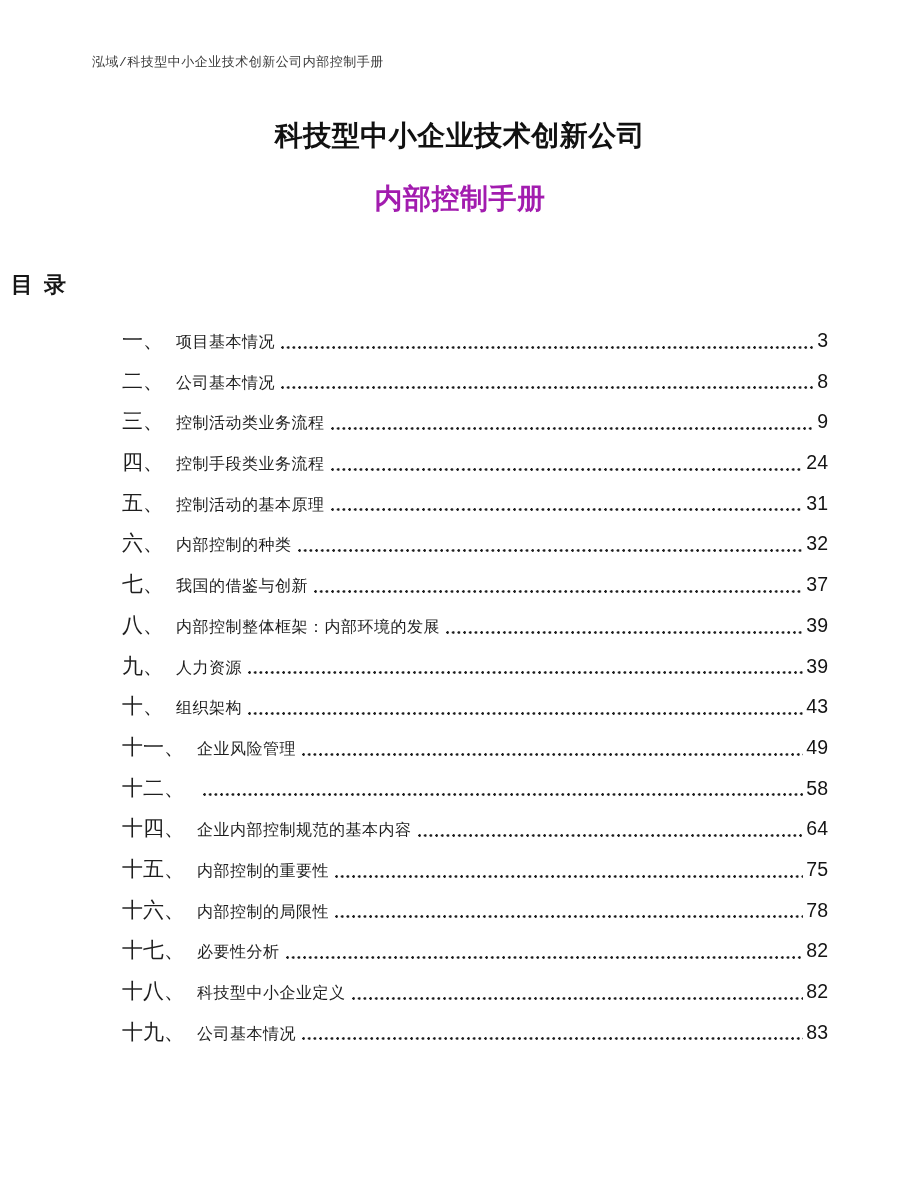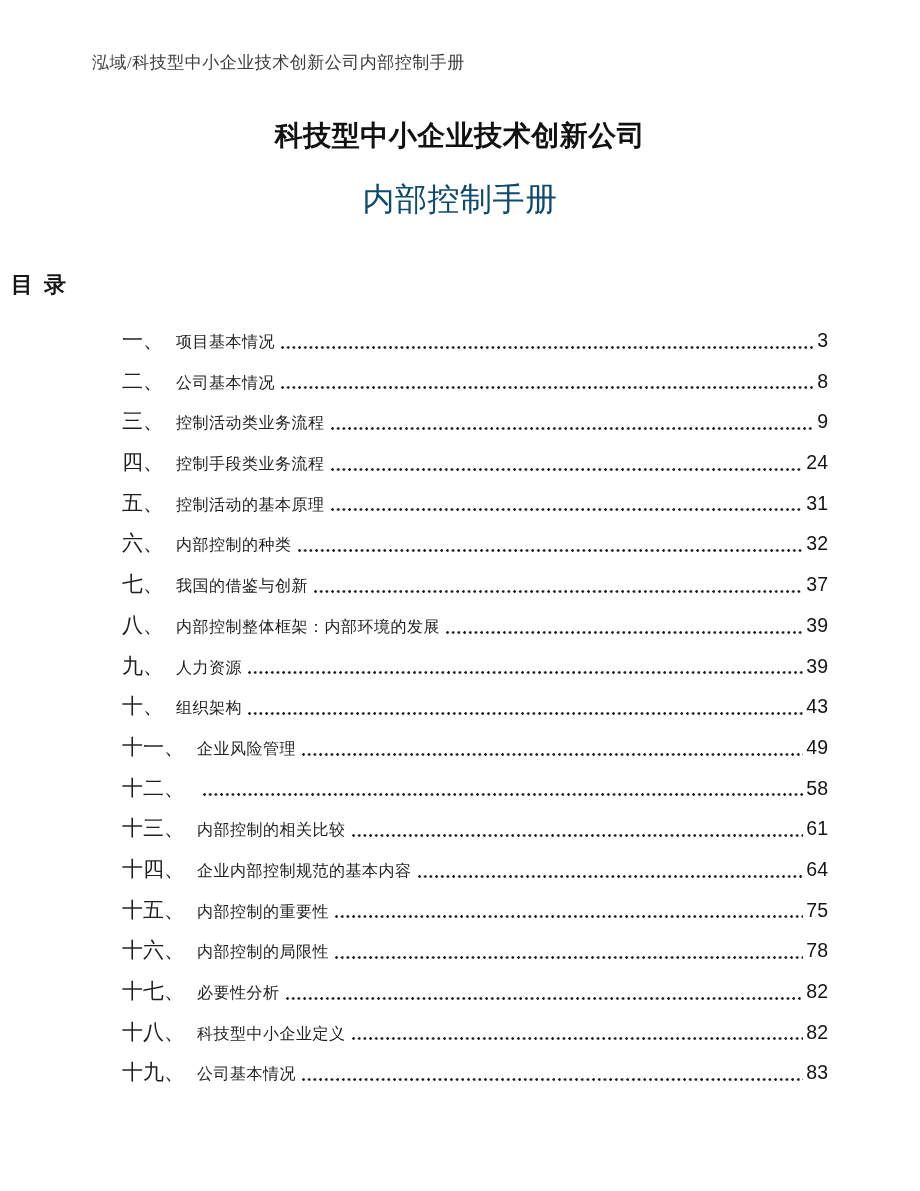--- a/index.html
+++ b/index.html
@@ -11,47 +11,47 @@
   }
   .page {
     position: relative;
     width: 920px; height: 1191px;
     background: #ffffff;
     overflow: hidden;
   }
   .doc-header {
     position: absolute;
     left: 92px; top: 53px;
-    font-size: 17px;
+    font-size: 13px;
     line-height: 20px;
     letter-spacing: 0.5px;
     color: #3c3c3c;
-    font-family: Liberation Serif, serif;
+    font-family: Liberation Mono, monospace;
   }
   .doc-title-1 {
     position: absolute;
     left: 0; right: 0; top: 117px;
     text-align: center;
     font-family: "Liberation Sans", "DejaVu Sans", sans-serif;
     font-weight: 700;
     font-size: 28px;
     line-height: 38px;
     letter-spacing: 0.5px;
     color: #111111;
   }
   .doc-title-2 {
     position: absolute;
     left: 0; right: 0; top: 181px;
     text-align: center;
     font-family: "Liberation Sans", "DejaVu Sans", sans-serif;
-    font-weight: 400;
-    font-size: 32px;
+    font-weight: 700;
+    font-size: 28px;
     line-height: 36px;
     letter-spacing: 0.5px;
-    color: #0c4a6e;
+    color: #a21caf;
   }
   .toc-heading {
     position: absolute;
     left: 0; right: 0; top: 269px;
     text-align: left;
     font-weight: 700;
     font-size: 22px;
     line-height: 32px;
     color: #161616;
   }
@@ -196,26 +196,20 @@
       <span class="toc-dots"></span>
       <span class="toc-page">49</span>
     </div>
 
     <div class="toc-row">
       <span class="toc-num">十二、</span>
       <span class="toc-dots"></span>
       <span class="toc-page">58</span>
     </div>
 
-    <div class="toc-row">
-      <span class="toc-num">十三、</span>
-      <span class="toc-label">内部控制的相关比较</span>
-      <span class="toc-dots"></span>
-      <span class="toc-page">61</span>
-    </div>
 
     <div class="toc-row">
       <span class="toc-num">十四、</span>
       <span class="toc-label">企业内部控制规范的基本内容</span>
       <span class="toc-dots"></span>
       <span class="toc-page">64</span>
     </div>
 
     <div class="toc-row">
       <span class="toc-num">十五、</span>

